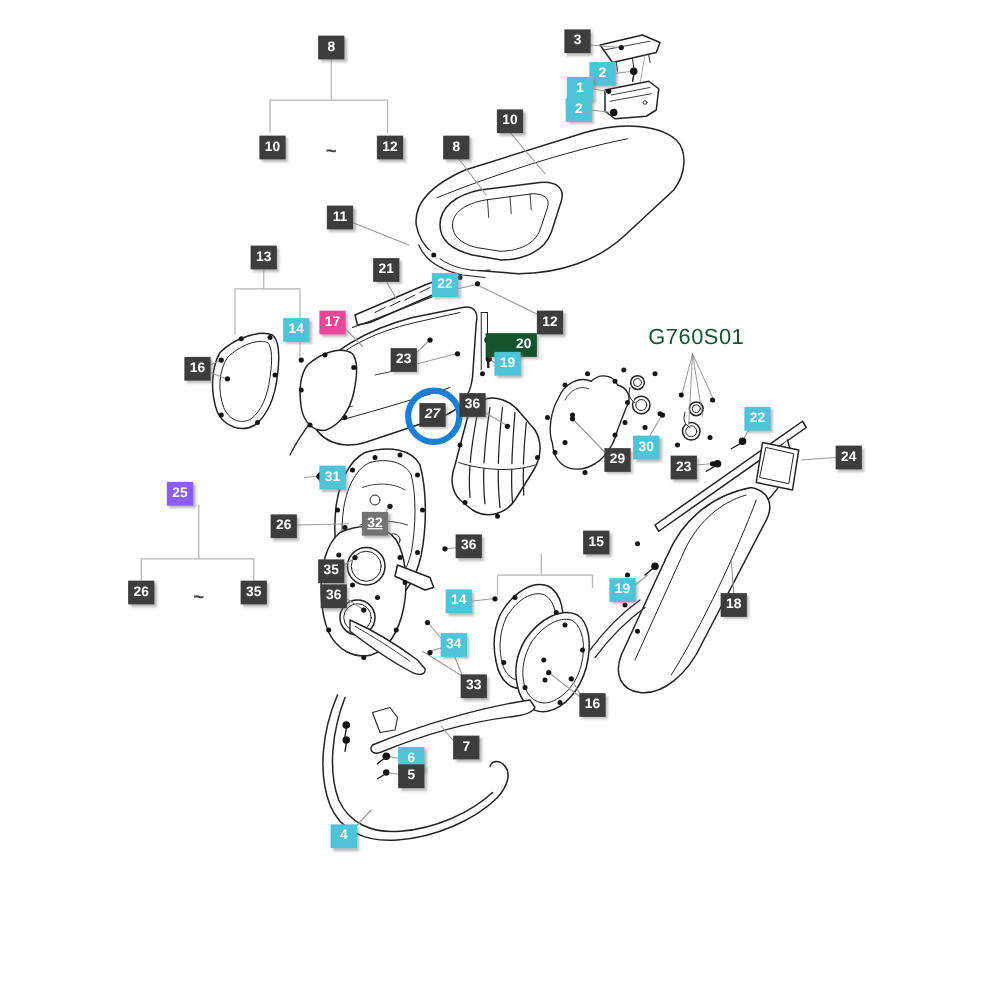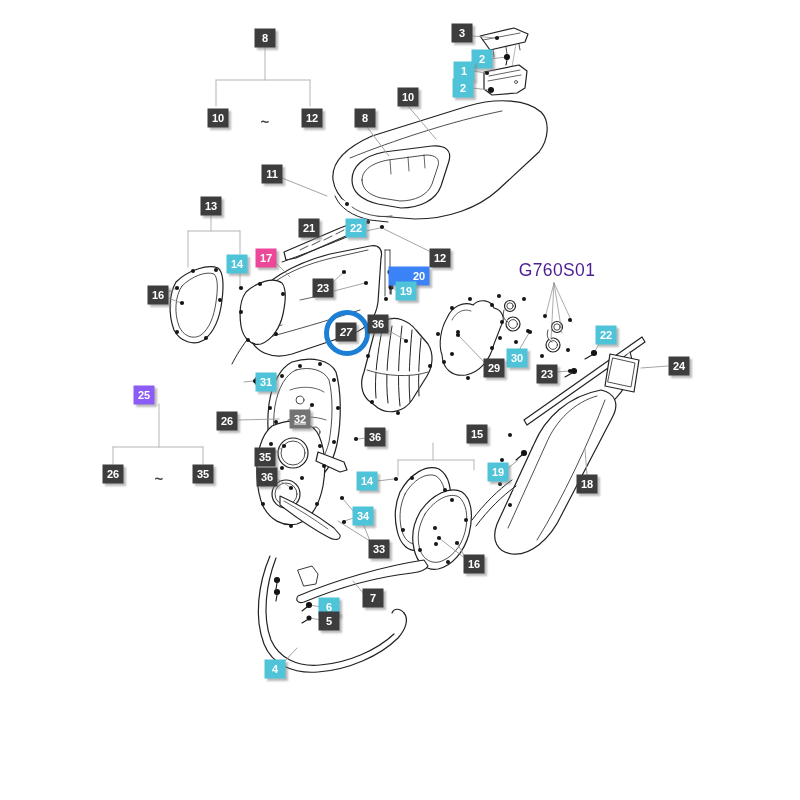--- a/index.html
+++ b/index.html
@@ -7,21 +7,21 @@
           font-family:"Liberation Sans",sans-serif;}
   .artwork{position:absolute;left:0;top:0;z-index:1;}
   .highlight-ring{position:absolute;border-radius:50%;transform:translate(-50%,-50%);z-index:2;}
   .labels-layer{position:absolute;left:0;top:0;width:100%;height:100%;z-index:3;}
   .label{position:absolute;transform:translate(-50%,-50%);color:#fff;font-weight:bold;
          font-size:11px;line-height:1;padding:4px 4px;min-width:13px;text-align:center;
          box-shadow:2px 2px 2px rgba(130,130,130,.55);cursor:pointer;user-select:none;}
   .label.tilde{background:none!important;color:#444;font-size:15px;font-weight:bold;
                box-shadow:none;cursor:default;padding:0;min-width:0;}
   .model-code{position:absolute;left:557px;top:270px;transform:translate(-50%,-50%);
-              font-size:17.5px;color:#4c1d95;letter-spacing:.4px;z-index:2;white-space:nowrap;}
+              font-size:17.5px;color:#14532d;letter-spacing:.4px;z-index:2;white-space:nowrap;}
 </style>
 </head>
 <body>
 
 <div class="canvas">
 
   <svg class="artwork" width="800" height="800" viewBox="0 0 800 800" fill="none" stroke-linecap="round" stroke-linejoin="round">
 
     <g stroke="#222" stroke-width="1.2" fill="#fff">
 
@@ -298,26 +298,26 @@
       <div class="label tilde" style="left: 265px; top: 121px; color: rgb(68, 68, 68);">~</div>
       <div class="label dark" style="left: 312px; top: 118px; background: rgb(61, 61, 61);">12</div>
       <div class="label dark" style="left: 462px; top: 33px; background: rgb(61, 61, 61);">3</div>
       <div class="label cyan" style="left: 482px; top: 59px; background: rgb(79, 195, 215);">2</div>
       <div class="label cyan" style="left: 464px; top: 71px; background: rgb(79, 195, 215);">1</div>
       <div class="label cyan" style="left: 463px; top: 88px; background: rgb(79, 195, 215);">2</div>
       <div class="label dark" style="left: 408px; top: 97px; background: rgb(61, 61, 61);">10</div>
       <div class="label dark" style="left: 365px; top: 118px; background: rgb(61, 61, 61);">8</div>
       <div class="label dark" style="left: 272px; top: 174px; background: rgb(61, 61, 61);">11</div>
       <div class="label dark" style="left: 211px; top: 206px; background: rgb(61, 61, 61);">13</div>
-      <div class="label dark" style="left: 309px; top: 216px; background: rgb(61, 61, 61); margin-top: 12px;">21</div>
+      <div class="label dark" style="left: 309px; top: 216px; background: rgb(61, 61, 61);">21</div>
       <div class="label cyan" style="left: 356px; top: 228px; background: rgb(79, 195, 215);">22</div>
       <div class="label dark" style="left: 266px; top: 258px; background: #ec4899;">17</div>
       <div class="label cyan" style="left: 237px; top: 264px; background: rgb(79, 195, 215);">14</div>
       <div class="label dark" style="left: 440px; top: 258px; background: rgb(61, 61, 61);">12</div>
-      <div class="label cyan" style="left: 409px; top: 276px; background: #3b82f6; padding-left: 24px;">20</div>
+      <div class="label cyan" style="left: 409px; top: 276px; background: #14532d; padding-left: 24px;">20</div>
       <div class="label cyan" style="left: 406px; top: 291px; background: rgb(79, 195, 215);">19</div>
       <div class="label dark" style="left: 158px; top: 295px; background: rgb(61, 61, 61);">16</div>
       <div class="label dark" style="left: 323px; top: 288px; background: rgb(61, 61, 61);">23</div>
       <div class="label dark" style="left: 378px; top: 324px; background: rgb(61, 61, 61);">36</div>
       <div class="label dark" style="left: 346px; top: 332px; background: rgb(61, 61, 61); font-style: italic;">27</div>
       <div class="label cyan" style="left: 517px; top: 358px; background: rgb(79, 195, 215);">30</div>
       <div class="label dark" style="left: 494px; top: 368px; background: rgb(61, 61, 61);">29</div>
       <div class="label dark" style="left: 547px; top: 374px; background: rgb(61, 61, 61);">23</div>
       <div class="label cyan" style="left: 606px; top: 335px; background: rgb(79, 195, 215);">22</div>
       <div class="label dark" style="left: 679px; top: 366px; background: rgb(61, 61, 61);">24</div>

